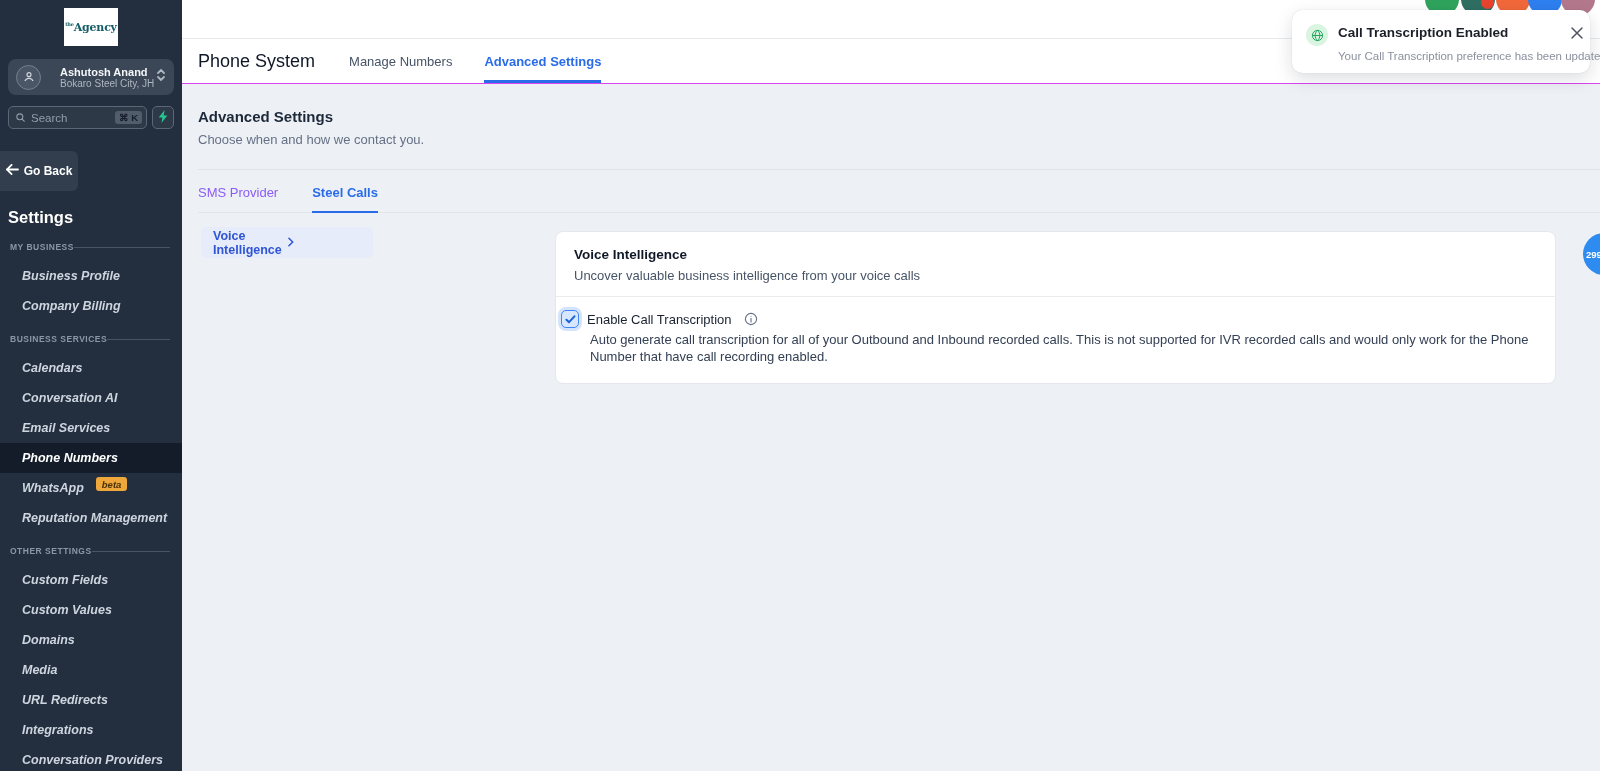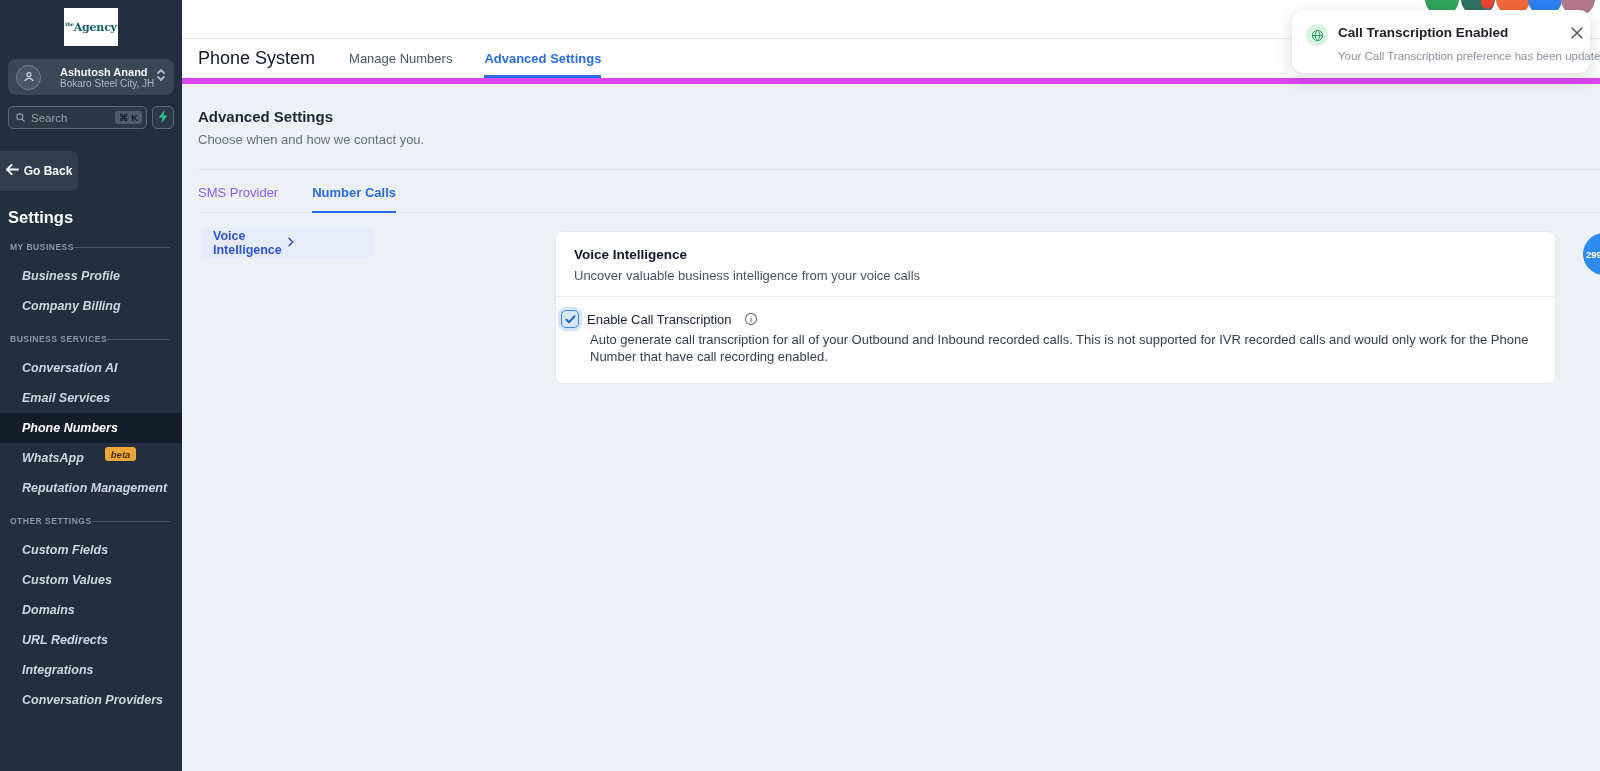--- a/index.html
+++ b/index.html
@@ -23,26 +23,26 @@
   .search-ph { font-size:11.5px; color:#939dab; flex:1; }
   .kbd { background:#515c6c; color:#151d29; font-size:9.5px; font-weight:bold; border-radius:3px; padding:2px 4px; line-height:1; }
   .bolt-btn { width:22px; height:23px; background:#2e3947; border:1px solid #5b6678; border-radius:5px; display:flex; align-items:center; justify-content:center; cursor:pointer; }
   .go-back { margin:22px 0 0; width:78px; height:40px; background:#323e4e; border:none; border-radius:0 6px 6px 0; color:#ffffff; font-weight:bold; font-size:12px; display:flex; align-items:center; justify-content:center; gap:5px; cursor:pointer; font-family:"Liberation Sans",sans-serif; }
   .settings-title { margin:17px 0 6px 8px; font-size:16.5px; font-weight:bold; color:#ffffff; }
   .sec-label { display:flex; align-items:center; gap:0; height:28px; margin-top:4px; padding:0 12px 0 10px; }
   .sec-label span { font-size:8.5px; font-weight:bold; letter-spacing:.5px; color:#8b97a7; white-space:nowrap; }
   .sec-label i { flex:1; border-top:1px solid #475462; }
   .nav-item { height:30px; display:flex; align-items:center; padding:0 22px; font-size:12.5px; font-weight:bold; color:#cdd5df; cursor:pointer; white-space:nowrap;font-style:italic; }
   .nav-item.active { background:#141c29; color:#ffffff; }
-  .beta-badge { margin-left:21px; background:#eda73b; color:#4a3008; font-size:9.5px; font-weight:bold; border-radius:3px; padding:1.5px 6px; position:relative; top:-4px; }
+  .beta-badge { margin-left:12px; background:#eda73b; color:#4a3008; font-size:9.5px; font-weight:bold; border-radius:3px; padding:1.5px 6px; position:relative; top:-4px; }
 
   
   .main { position:absolute; left:182px; top:0; width:1418px; height:771px; background:#edf1f6; }
   .topstrip { height:39px; background:#ffffff; border-bottom:1px solid #e8eaed; }
-  .pheader { height:45px; background:#ffffff; border-bottom:6px solid #d946ef; display:flex; align-items:stretch; padding:0 0 0 16px; }
+  .pheader { height:45px; background:#ffffff; border-bottom:1px solid #d946ef; display:flex; align-items:stretch; padding:0 0 0 16px; }
   .ptitle { font-size:18px; font-weight:500; color:#101828; align-self:center; margin-right:34px; }
   .ptab { display:flex; align-items:center; font-size:13px; font-weight:500; color:#475467; margin-right:32px; cursor:pointer; border-bottom:3px solid transparent; padding-top:3px; }
   .ptab.active { color:#2a6ce8; font-weight:bold; border-bottom-color:#2a6ce8; }
 
   .content { padding:24px 0 0 16px; }
   .page-h { font-size:15px; font-weight:bold; color:#1d2939; }
   .page-sub { margin-top:7px; font-size:13px; color:#667085; }
   .hr1 { margin-top:22px; border-top:1px solid #dde3ea; }
   .itabs { display:flex; gap:34px; border-bottom:1px solid #e1e6ec; margin-top:0; }
   .itab { padding:15px 0 11px; font-size:13px; font-weight:500; color:#8b5cf6; cursor:pointer; border-bottom:2.5px solid transparent; margin-bottom:-1px; }
@@ -151,36 +151,38 @@
       <span>MY BUSINESS</span>
         <i></i>
     </div>
     <div class="nav-item">Business Profile</div>
     <div class="nav-item">Company Billing</div>
 
     <div class="sec-label">
       <span>BUSINESS SERVICES</span>
         <i></i>
     </div>
+    <div class="nav-item">Calendars</div>
     <div class="nav-item">Conversation AI</div>
     <div class="nav-item">Email Services</div>
     <div class="nav-item active">Phone Numbers</div>
     <div class="nav-item">
       <span>WhatsApp</span>
       <span class="beta-badge">beta</span>
     </div>
     <div class="nav-item">Reputation Management</div>
 
     <div class="sec-label">
       <span>OTHER SETTINGS</span>
         <i></i>
     </div>
     <div class="nav-item">Custom Fields</div>
     <div class="nav-item">Custom Values</div>
     <div class="nav-item">Domains</div>
+    <div class="nav-item">Media</div>
     <div class="nav-item">URL Redirects</div>
     <div class="nav-item">Integrations</div>
     <div class="nav-item">Conversation Providers</div>
   </aside>
 
   <div class="main">
     <div class="topstrip"></div>
 
     <div class="pheader">
       <div class="ptitle">Phone System</div>
@@ -188,21 +190,21 @@
       <div class="ptab active">Advanced Settings</div>
     </div>
 
     <div class="content">
       <div class="page-h">Advanced Settings</div>
       <div class="page-sub">Choose when and how we contact you.</div>
       <div class="hr1"></div>
 
       <div class="itabs">
         <div class="itab">SMS Provider</div>
-        <div class="itab active">Number Calls</div>
+        <div class="itab active">Steel Calls</div>
       </div>
 
       <div class="cols">
         <div class="leftcol">
           <div class="vi-pill">
             <span>Voice Intelligence</span>
             <span>
               <svg width="8" height="10" viewBox="0 0 8 12" fill="none" stroke="#2f55d4" stroke-width="1.8" stroke-linecap="round">
                   <path d="M1.5 1.5L6 6l-4.5 4.5"></path>
                 </svg>

